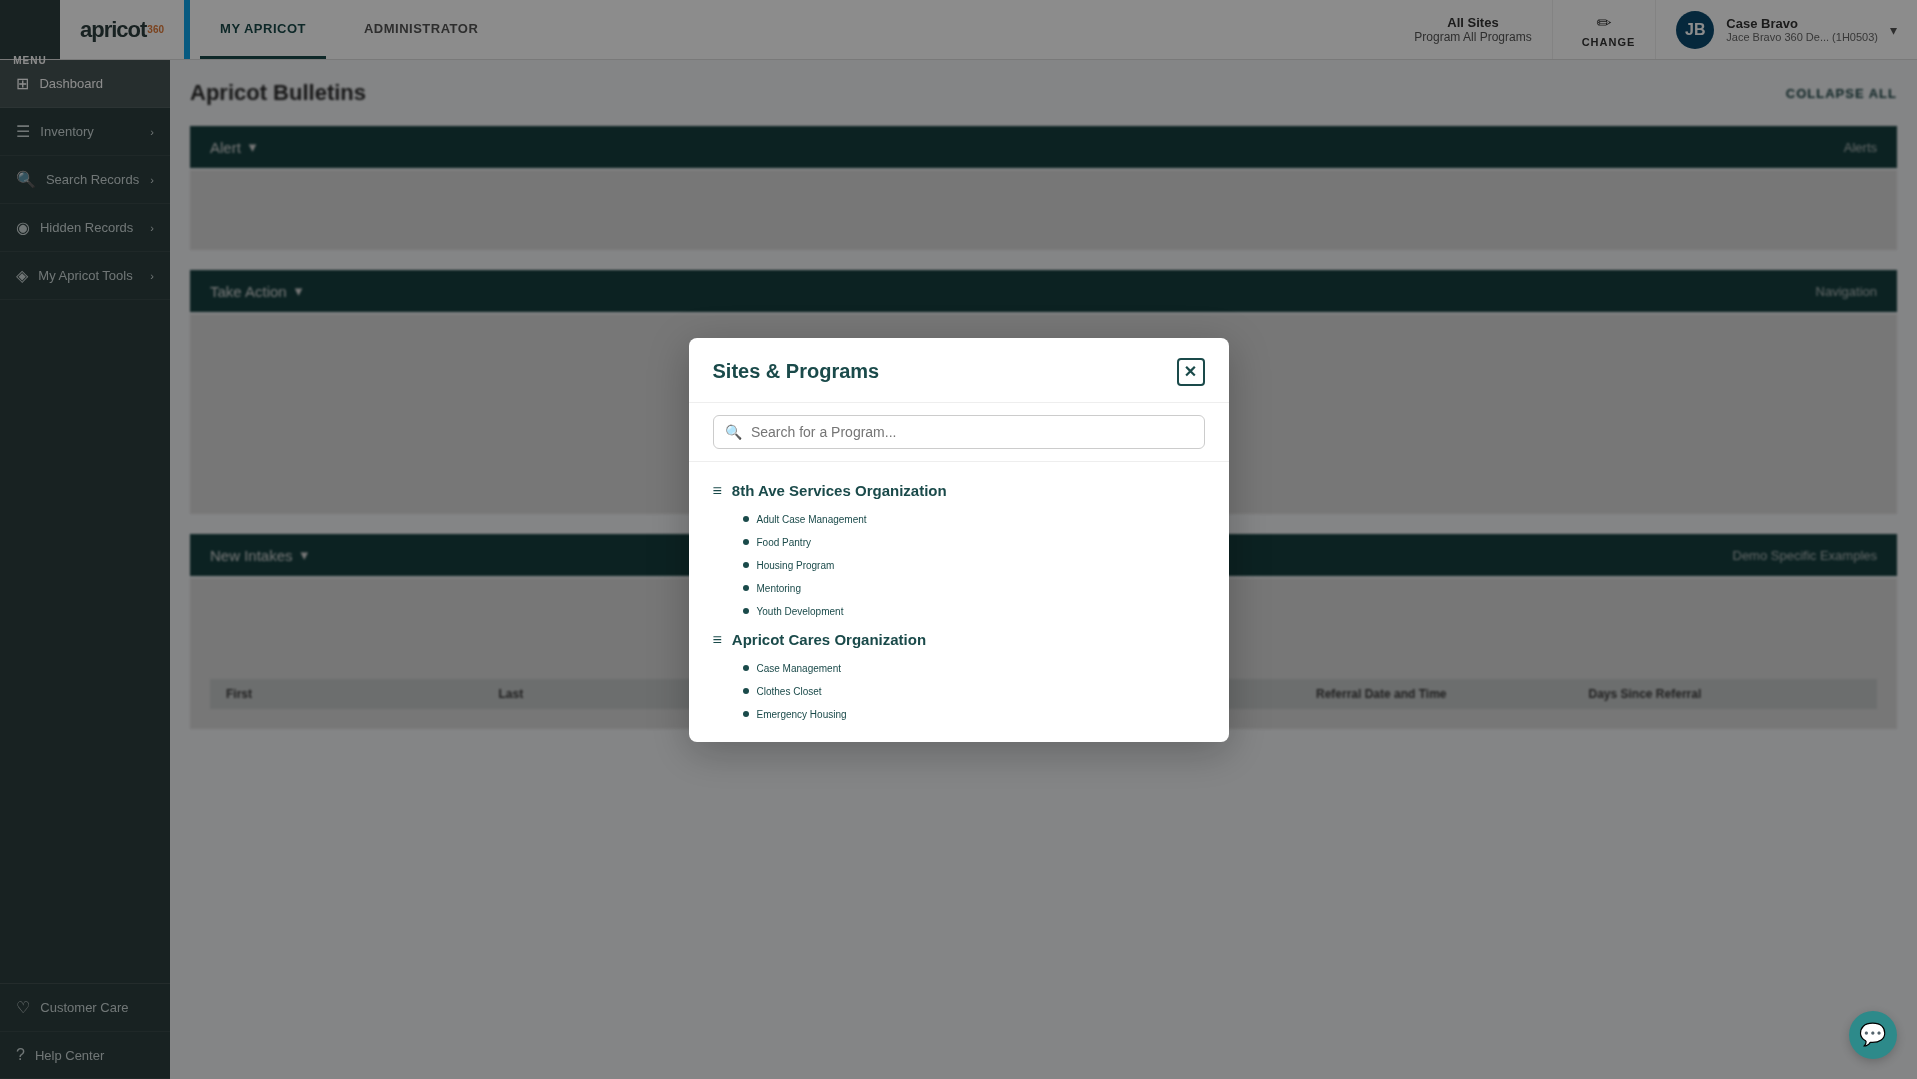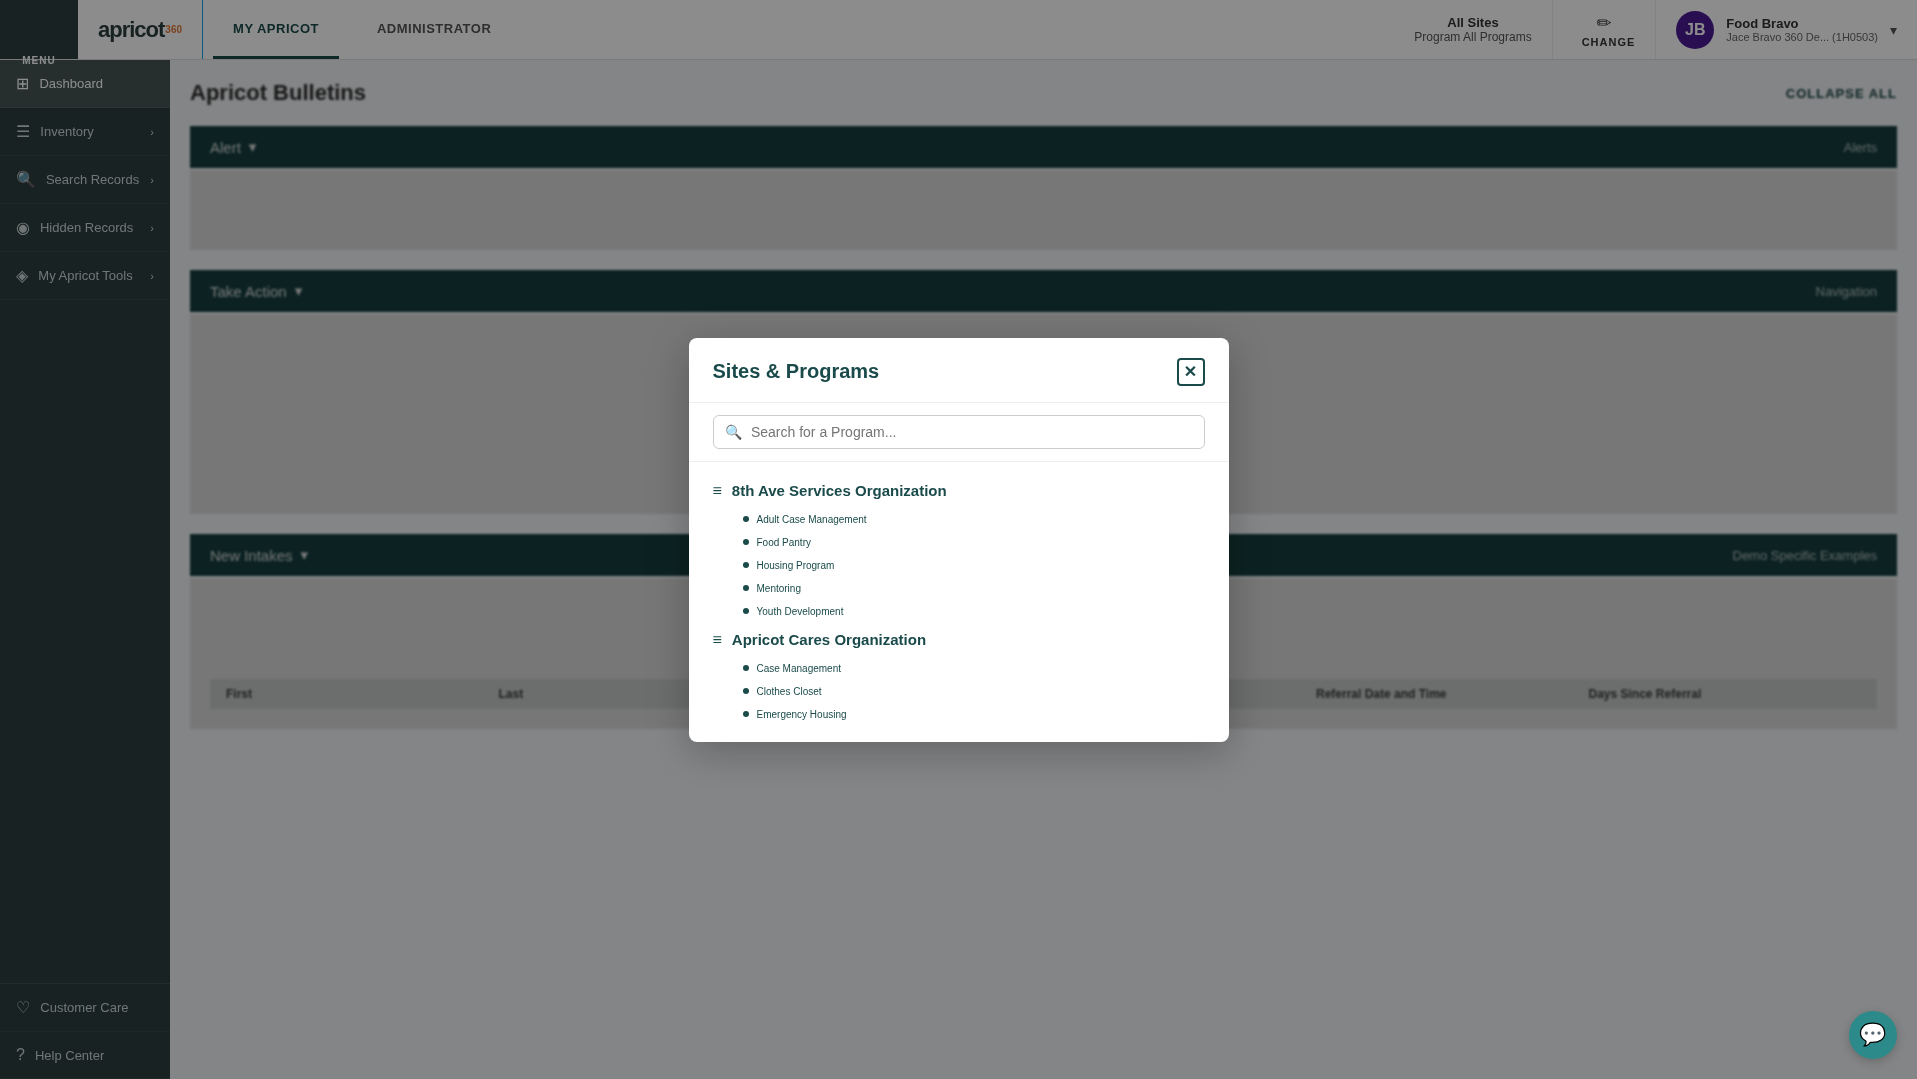--- a/index.html
+++ b/index.html
@@ -7,27 +7,27 @@
 
     
     .top-header {
       display: flex; align-items: stretch;
       background: #fff; height: 60px;
       border-bottom: 1px solid #ddd;
       position: fixed; top: 0; left: 0; right: 0; z-index: 100;
     }
     .menu-btn {
       display: flex; flex-direction: column; align-items: center; justify-content: center;
-      width: 78px; background: #2d3e3e; color: #fff; cursor: pointer; gap: 20px; flex-shrink: 0;
+      width: 60px; background: #2d3e3e; color: #fff; cursor: pointer; gap: 20px; flex-shrink: 0;
     }
     .menu-btn .bar { width: 20px; height: 2px; background: #fff; border-radius: 1px; }
     .menu-btn .menu-label { font-size: 10px; font-weight: 600; letter-spacing: 1px; margin-top: 2px; }
     .logo-area {
       display: flex; align-items: center; padding: 0 20px;
-      border-right: 1px solid #0ea5e9; flex-shrink: 0;
+      border-right: 6px solid #0ea5e9; flex-shrink: 0;
     }
     .logo-text { font-size: 22px; font-weight: 700; color: #2d3e3e; letter-spacing: -1px; }
     .logo-360 { font-size: 10px; color: #e07b3a; font-weight: 700; vertical-align: super; margin-left: 1px; text-align: right; }
     .nav-tabs {
       display: flex; align-items: stretch; padding: 0 10px; gap: 18px;
     }
     .nav-tab {
       display: flex; align-items: center; padding: 0 20px;
       font-size: 13px; font-weight: 600; color: #555; cursor: pointer;
       border-bottom: 3px solid transparent; letter-spacing: 0.5px;
@@ -44,21 +44,21 @@
       display: flex; flex-direction: column; align-items: center; justify-content: center;
       padding: 0 20px; border-left: 1px solid #eee; gap: 2px; cursor: pointer;
     }
     .pencil-icon { font-size: 18px; color: #333; }
     .change-label { font-size: 11px; font-weight: 700; color: #333; letter-spacing: 1px; padding-left: 9px; }
     .user-area {
       display: flex; align-items: center; padding: 0 20px; gap: 12px;
       border-left: 1px solid #eee; cursor: pointer;
     }
     .user-avatar {
-      width: 38px; height: 38px; border-radius: 50%; background: #4c1d95;
+      width: 38px; height: 38px; border-radius: 50%; background: #0c4a6e;
       overflow: hidden; display: flex; align-items: center; justify-content: center;
       font-size: 16px; color: #fff; font-weight: 600;
     }
     .user-info .user-name { font-size: 13px; font-weight: 600; color: #333; }
     .user-info .user-sub { font-size: 11px; color: #666; }
     .chevron-down { font-size: 14px; color: #555; }
 
     
     .sidebar {
       position: fixed; top: 60px; left: 0; bottom: 0; width: 170px;
@@ -194,21 +194,21 @@
       <div class="program-name">Program All Programs</div>
     </div>
   </div>
   <div class="change-area">
     <span class="pencil-icon">✏</span>
     <span class="change-label">CHANGE</span>
   </div>
   <div class="user-area">
     <div class="user-avatar">JB</div>
     <div class="user-info">
-      <div class="user-name">Food Bravo</div>
+      <div class="user-name">Case Bravo</div>
       <div class="user-sub">Jace Bravo 360 De... (1H0503)</div>
     </div>
     <span class="chevron-down">▾</span>
   </div>
 </div>
 
 <div class="sidebar">
   <div class="sidebar-item active">
     <span class="sidebar-icon">⊞</span>
     <span>Dashboard</span>

